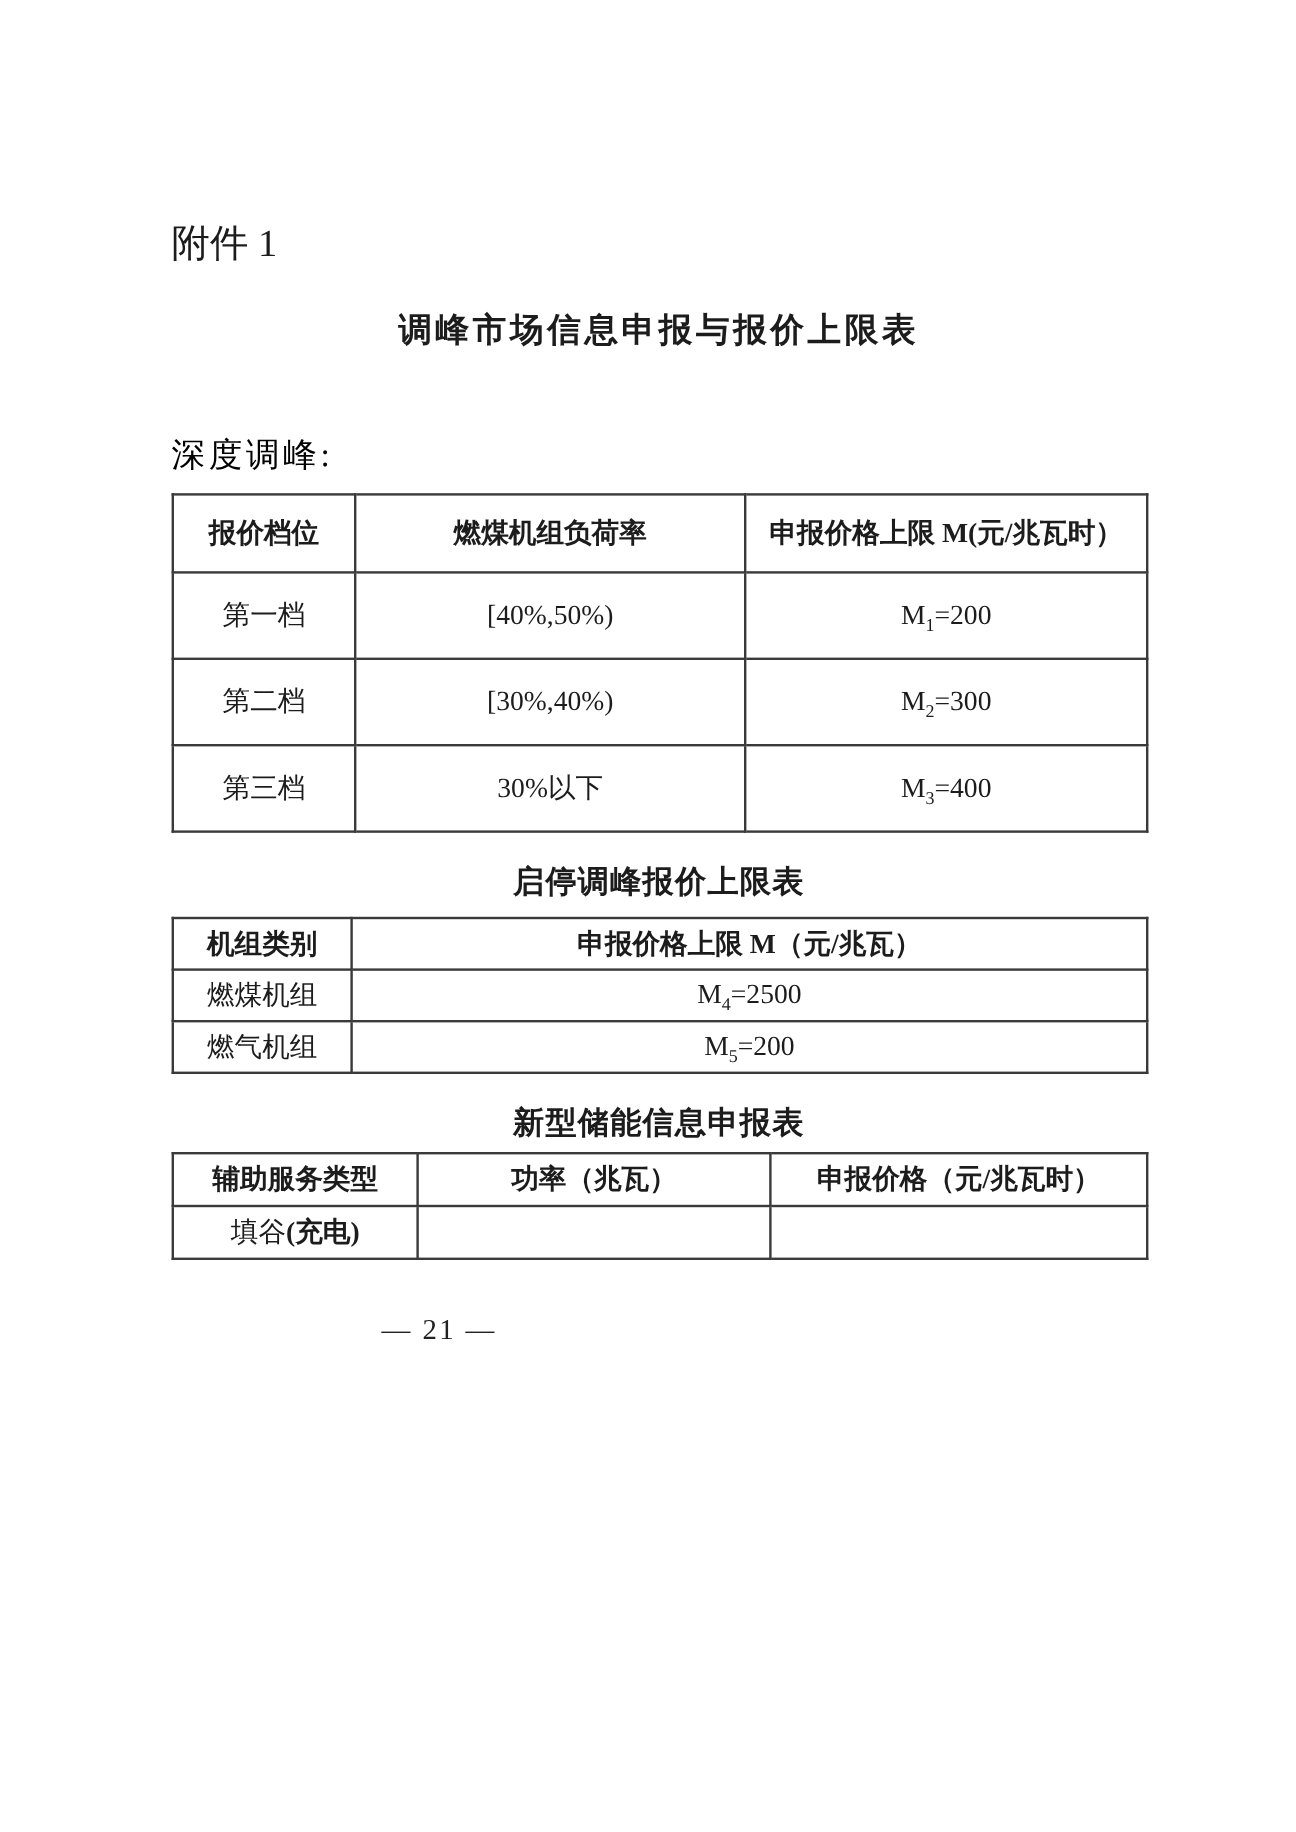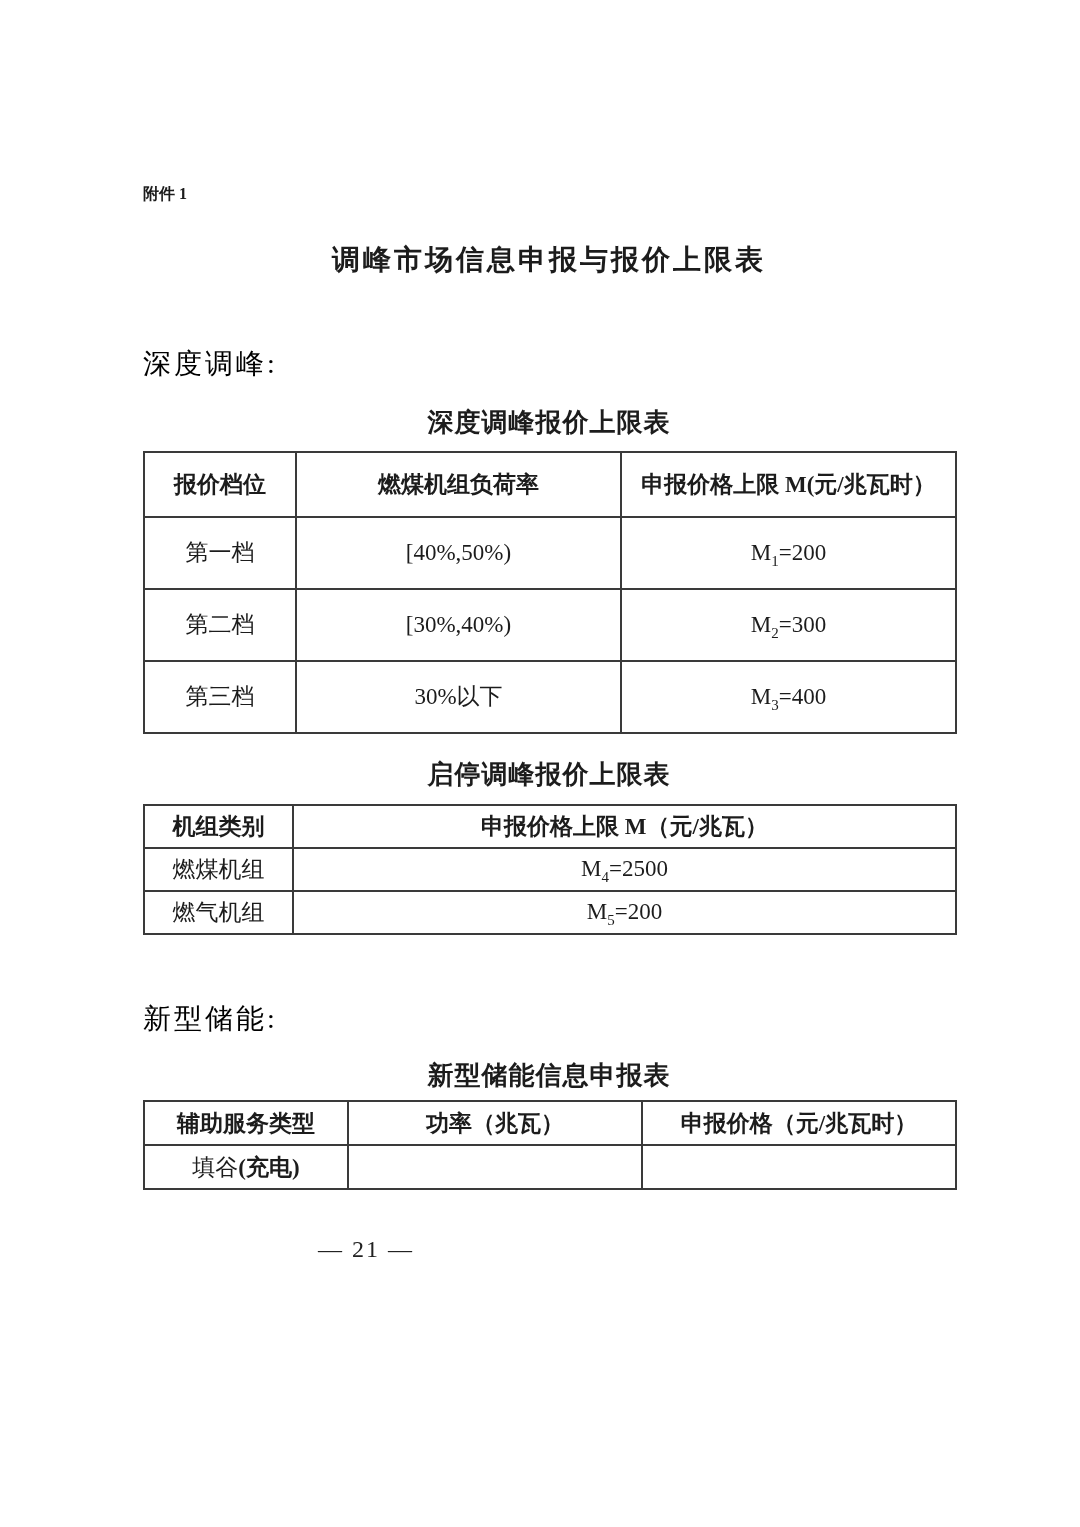--- a/index.html
+++ b/index.html
@@ -13,22 +13,22 @@
     overflow: hidden;
   }
   .page {
     width: 1080px;
     height: 1527px;
     padding-top: 186px;
   }
   .content { width: 812px; margin-left: 143px; }
 
   .attachment {
-    font-size: 16px;
-    font-weight: bold;
+    font-size: 32px;
+    font-weight: normal;
     line-height: 1;
   }
   .doc-title {
     margin-top: 43px;
     text-align: center;
     font-size: 28px;
     font-weight: bold;
     letter-spacing: 3px;
     line-height: 1.1;
   }
@@ -89,21 +89,20 @@
 <body>
 
 <div class="page">
   <div class="content">
 
     <div class="attachment">附件 1</div>
 
     <h1 class="doc-title">调峰市场信息申报与报价上限表</h1>
 
     <div class="section-label">深度调峰:</div>
-    <div class="table-title">深度调峰报价上限表</div>
     <table class="t-deep">
       <colgroup>
           <col style="width:152px">
           <col style="width:325px">
           <col style="width:335px">
         </colgroup>
       <thead>
         <tr>
           <th>报价档位</th>
           <th>燃煤机组负荷率</th>
@@ -146,21 +145,20 @@
           <td>燃煤机组</td>
           <td><span>M</span><sub>4</sub><span>=2500</span></td>
         </tr>
         <tr>
           <td>燃气机组</td>
           <td><span>M</span><sub>5</sub><span>=200</span></td>
         </tr>
       </tbody>
     </table>
 
-    <div class="section-label gap-storage">新型储能:</div>
     <div class="table-title tt-storage">新型储能信息申报表</div>
     <table class="t-storage">
       <colgroup>
           <col style="width:204px">
           <col style="width:294px">
           <col style="width:314px">
         </colgroup>
       <thead>
         <tr>
           <th>辅助服务类型</th>

